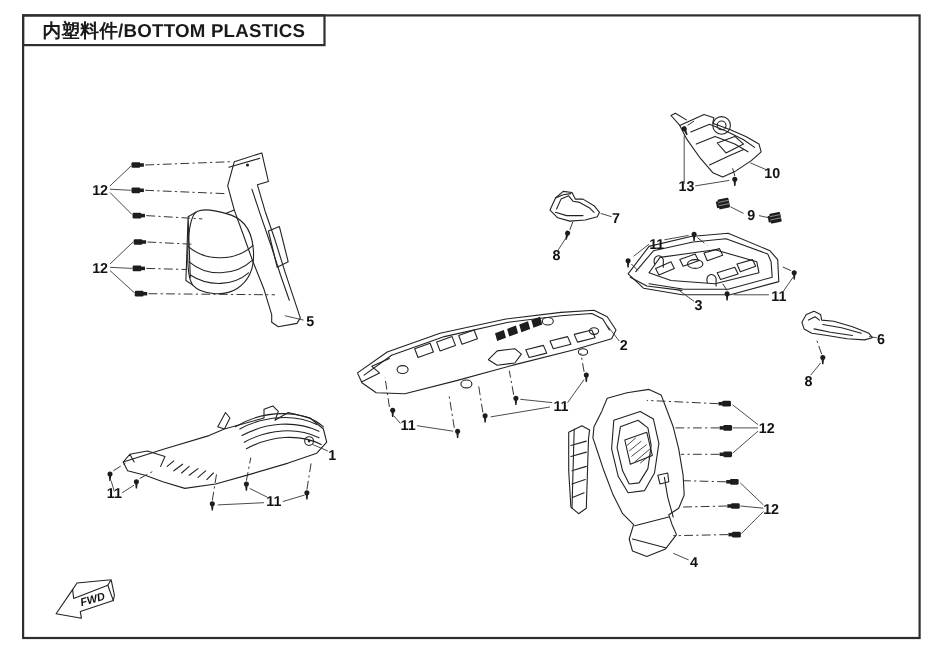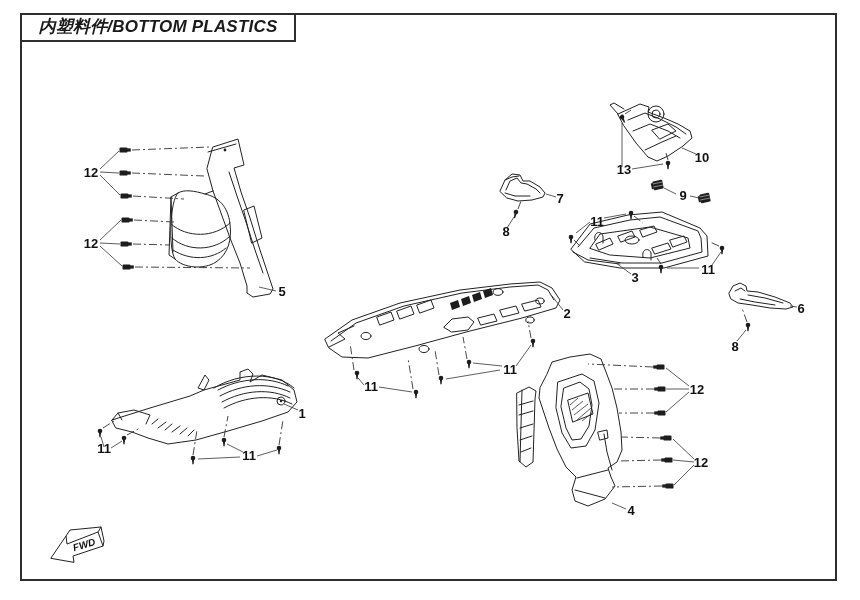--- a/index.html
+++ b/index.html
@@ -7,22 +7,22 @@
     position:relative;width:860px;height:600px;background:#ffffff;overflow:hidden;
     font-family:"Liberation Sans", sans-serif;color:#1a1a1a;
   }
   .frame{
     position:absolute;left:20px;top:13px;width:817px;height:568px;
     border:2px solid #2e2e2e;box-sizing:border-box;background:#ffffff;
   }
   .title-box{
     position:absolute;left:20px;top:13px;width:276px;height:29px;
     border:2px solid #2e2e2e;box-sizing:border-box;
-    display:flex;align-items:flex-start;justify-content:center;
-    font-size:17px;font-weight:bold;letter-spacing:.2px;white-space:nowrap;font-style:italic;
+    display:flex;align-items:flex-end;justify-content:center;
+    font-size:17px;font-weight:bold;letter-spacing:.2px;white-space:nowrap;
   }
   svg.diagram{position:absolute;left:0;top:0;}
   svg .ln{stroke:#222;stroke-width:1;fill:none;stroke-linejoin:round;stroke-linecap:round;}
   svg .thin{stroke:#333;stroke-width:.8;fill:none;}
   svg .dash{stroke:#333;stroke-width:.9;fill:none;stroke-dasharray:8 3 2 3;}
   svg .callout{font-family:"Liberation Sans",sans-serif;font-weight:bold;font-size:13px;fill:#111;text-anchor:middle;}
   svg .fwdtxt{font-family:"Liberation Sans",sans-serif;font-weight:bold;font-style:italic;font-size:10px;fill:#111;text-anchor:middle;}
   svg .dark{fill:#1d1d1d;stroke:none;}
 </style>
 </head>

